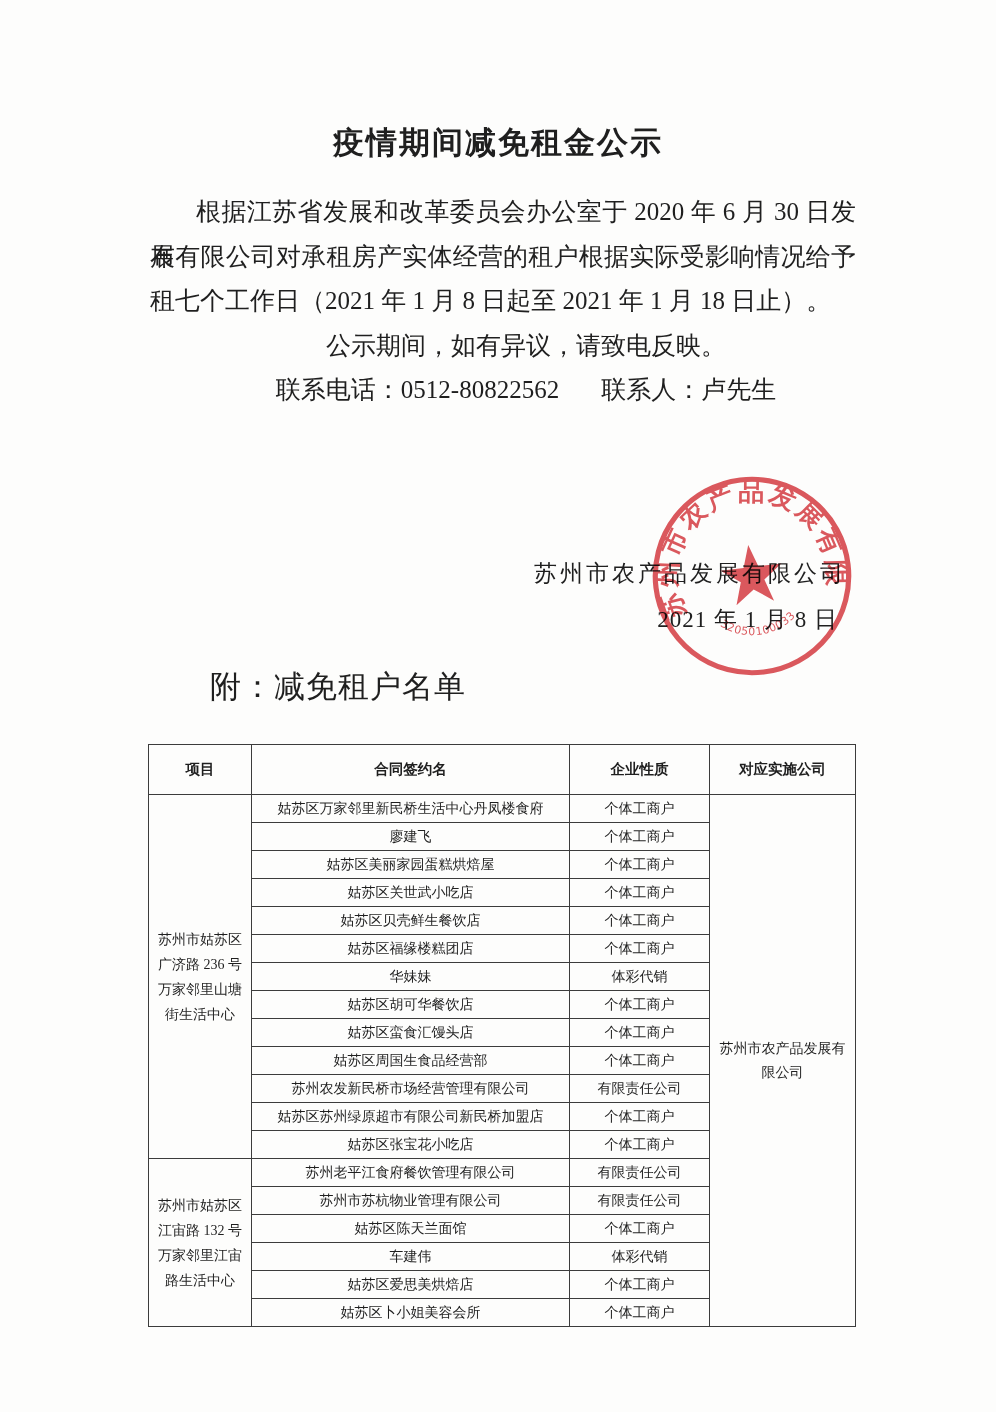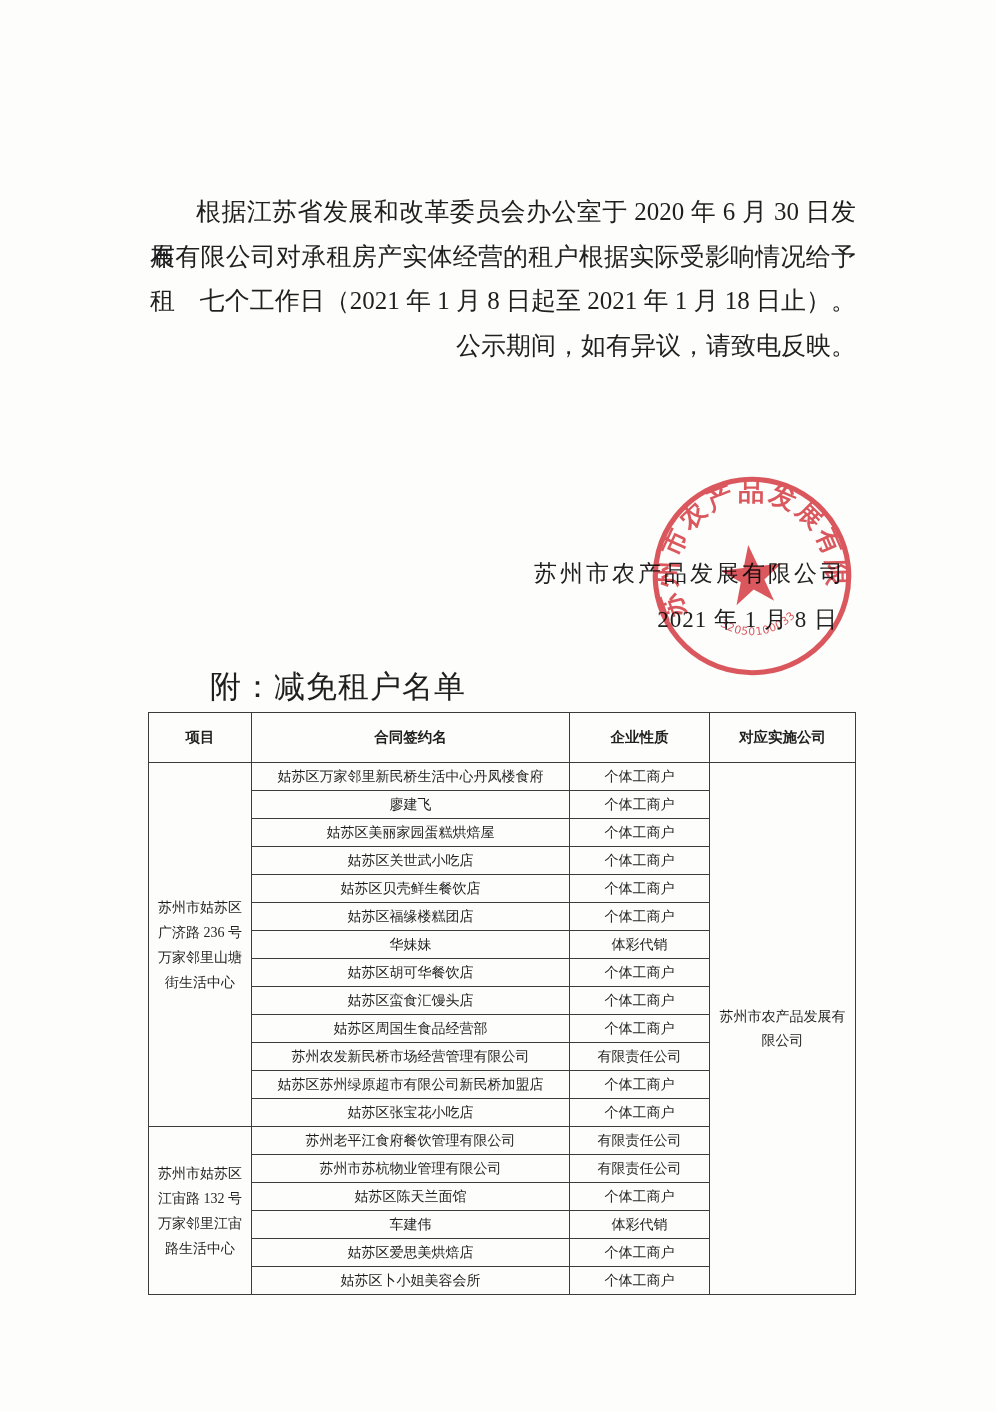--- a/index.html
+++ b/index.html
@@ -18,21 +18,21 @@
     font-size:31px;font-weight:bold;letter-spacing:2px;
     margin:0;
   }
   .notice-body{
     position:absolute;top:190px;left:150px;width:706px;
     font-size:25px;
   }
   .nline{
     height:44.5px;line-height:44.5px;
     white-space:nowrap;
-    text-align:right;
+    text-align:center;
   }
   .nline.j{
     white-space:normal;
     text-align:justify;
     text-align-last:justify;
   }
   .nline.indent{text-indent:46px;}
   .contact-gap{display:inline-block;width:42px;}
   .signature{
     position:absolute;top:551px;right:150px;width:420px;
@@ -49,21 +49,21 @@
     pointer-events:none;
   }
   .stamp .ring{fill:none;stroke-width:5px;}
   .stamp .seal-text{font-size:25px;font-weight:bold;letter-spacing:3px;font-family:"Liberation Serif","DejaVu Serif",serif;}
   .stamp .seal-num{font-size:10.5px;letter-spacing:.6px;font-family:"DejaVu Sans","Liberation Sans",sans-serif;}
   .attachment-label{
     position:absolute;top:666px;left:210px;
     font-size:31px;letter-spacing:1px;
   }
   .tenant-table{
-    position:absolute;top:712px;left:148px;
+    position:absolute;top:744px;left:148px;
     border-collapse:collapse;
     table-layout:fixed;
     width:707px;
     font-size:14px;
   }
   .tenant-table th,.tenant-table td{
     border:1.5px solid #3c3c3c;
     text-align:center;vertical-align:middle;
     padding:0 2px;
     font-weight:normal;
@@ -72,26 +72,30 @@
   .tenant-table td{height:27px;}
   .tenant-table td.proj{padding:0 6px;}
   .pline{line-height:25px;font-size:14px;}
   .impl-text{width:132px;margin:0 auto;line-height:24px;text-align:center;}
 </style>
 </head>
 <body>
 
 <div class="page">
 
+  <h1 class="doc-title">疫情期间减免租金公示</h1>
 
   <div class="notice-body">
     <div class="nline j indent">根据江苏省发展和改革委员会办公室于 2020 年 6 月 30 日发布</div>
     <div class="nline j">展有限公司对承租房产实体经营的租户根据实际受影响情况给予租</div>
     <div class="nline">七个工作日（2021 年 1 月 8 日起至 2021 年 1 月 18 日止）。</div>
     <div class="nline indent">公示期间，如有异议，请致电反映。</div>
+    <div class="nline indent">
+      <span>联系电话：0512-80822562</span><span class="contact-gap"></span><span>联系人：卢先生</span>
+    </div>
   </div>
 
   <div class="signature">
     <div class="sig-company">苏州市农产品发展有限公司</div>
     <div class="sig-date">2021 年 1 月 8 日</div>
   </div>
 
   <svg class="stamp" viewBox="0 0 200 200" xmlns="http://www.w3.org/2000/svg">
     <circle class="ring" cx="100" cy="100" r="93" stroke="#d63c42"></circle>
     <path id="sealArcTop" d="M 33.8 130.9 A 73 73 0 1 1 166.2 130.9" fill="none"></path>

